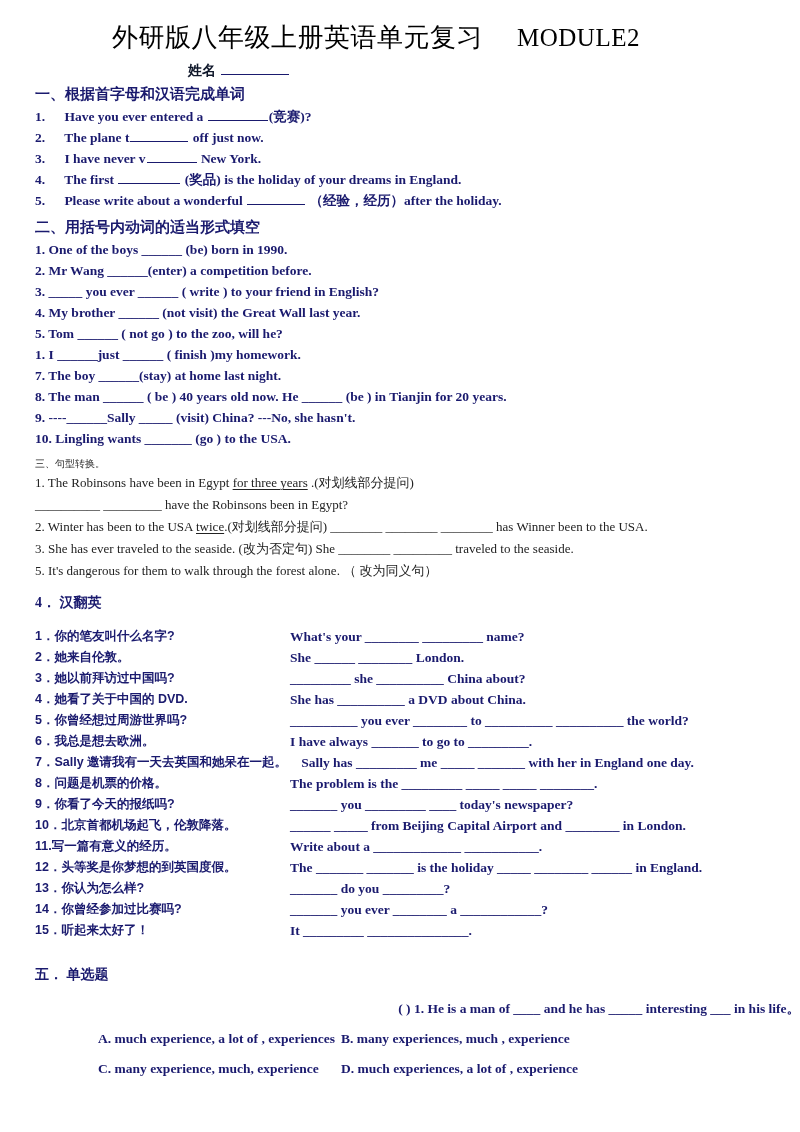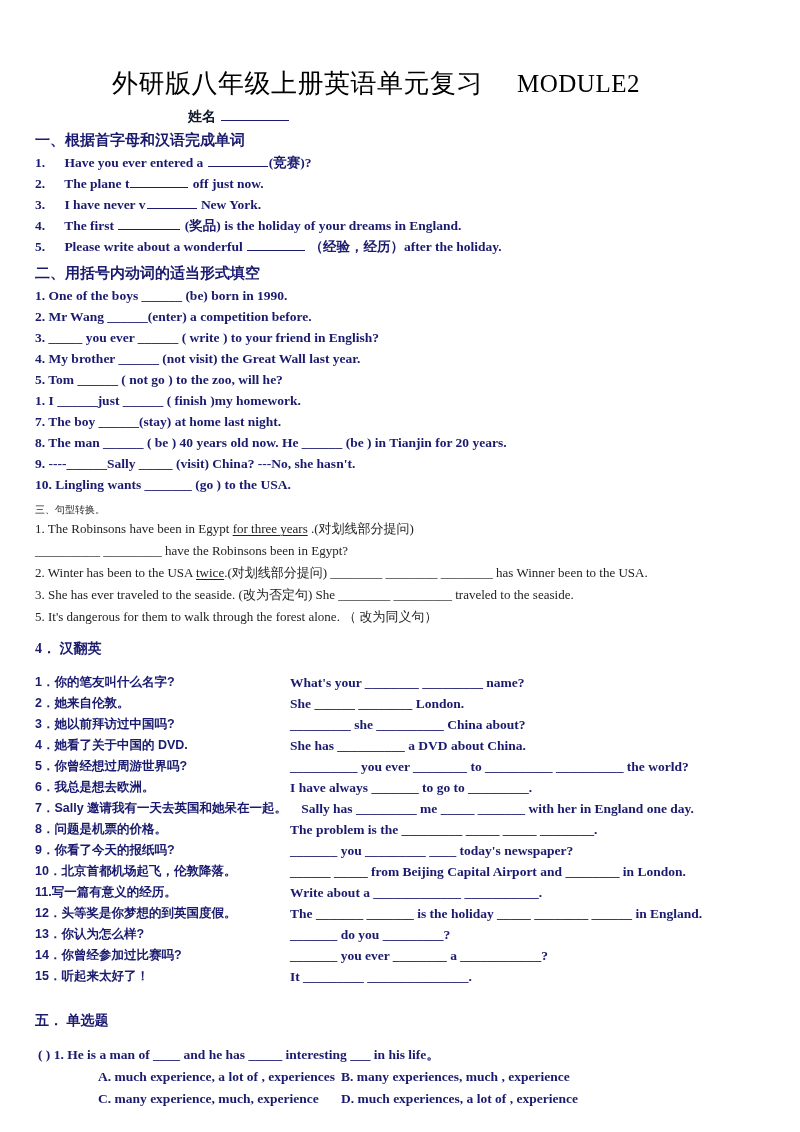--- a/index.html
+++ b/index.html
@@ -19,21 +19,21 @@
     position: relative;
     width: 800px;
     height: 1132px;
     padding: 0;
     box-sizing: border-box;
   }
 
   
   .title-row {
     margin: 0;
-    padding-top: 66px;
+    padding-top: 20px;
     padding-left: 112px;
     font-size: 26px;
     color: #000000;
     font-family: "Liberation Serif", "DejaVu Serif", serif;
     letter-spacing: 0.5px;
     white-space: nowrap;
   }
   .title-row .module {
     margin-left: 34px;
     font-size: 25px;
@@ -131,36 +131,38 @@
   .tr-row.wide .tr-cn {
     width: auto;
     padding-right: 14px;
   }
 
   
   .mc-stem {
     font-size: 13.5px;
     font-weight: bold;
     color: #1a1a6e;
-    margin: 14px 0 0 38px;
+    margin: 14px 0 0 30px;
     white-space: nowrap;
     line-height: 22px;
+    text-align: right;
   }
   .mc-opts {
     margin-left: 98px;
     font-size: 13.5px;
     font-weight: bold;
     color: #1a1a6e;
     line-height: 22px;
     white-space: nowrap;
   }
   .mc-opts .opt-a,
   .mc-opts .opt-c {
     display: inline-block;
     width: 243px;
+    margin-top: 8px;
   }
   .gap-md { height: 12px; }
   .gap-lg { height: 20px; }
 </style>
 </head>
 <body>
 
 <div class="page">
 
   <div class="title-row">

